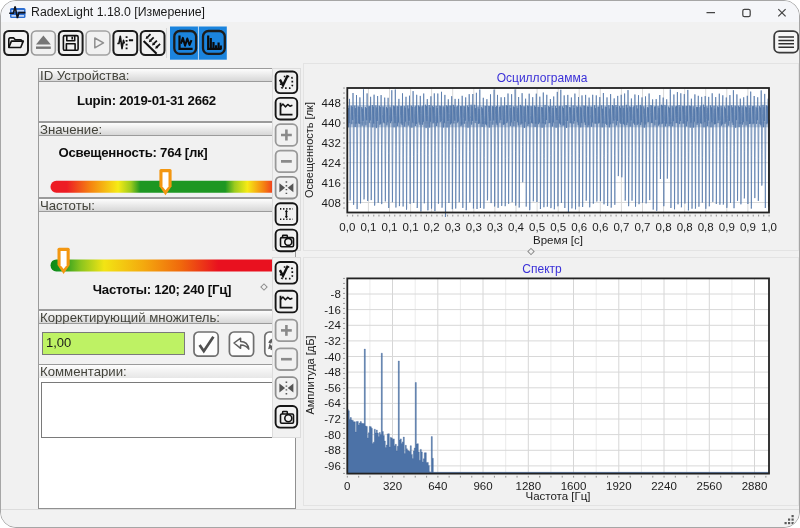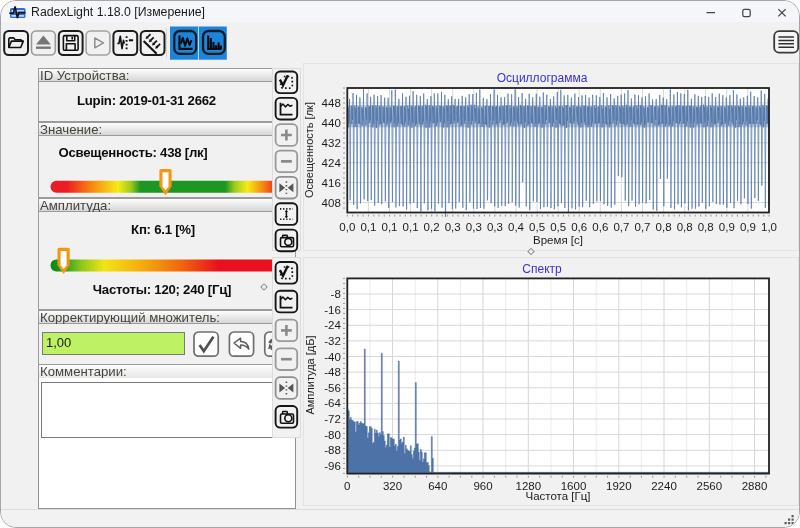--- a/index.html
+++ b/index.html
@@ -100,21 +100,21 @@
     </g>
   </svg>
 
   <div id="leftpanel" class="abs">
     <div class="hdr abs" style="top:0; height:14px; line-height:13.5px;">ID Устройства:</div>
     <div class="box abs" style="top:14px; height:40.7px;">
       <div class="bold abs" style="left:38px; top:11.5px; width:218px; font-size:13.2px; letter-spacing:-0.25px;">Lupin: 2019-01-31 2662</div>
     </div>
     <div class="hdr abs" style="top:54.7px; height:14px; line-height:13.5px;">Значение:</div>
     <div class="box abs" style="top:68.7px; height:61.4px;">
-      <div class="bold abs" style="left:19.5px; top:8.5px; font-size:13.2px; letter-spacing:-0.25px;">Освещенность: 438 [лк]</div>
+      <div class="bold abs" style="left:19.5px; top:8.5px; font-size:13.2px; letter-spacing:-0.25px;">Освещенность: 764 [лк]</div>
       <svg class="abs" style="left:0;top:0" width="256" height="61">
         <defs>
         <linearGradient id="g1" x1="0" y1="0" x2="1" y2="0">
           <stop offset="0" stop-color="#ed1c24"></stop>
               <stop offset="0.07" stop-color="#ed1c24"></stop>
           <stop offset="0.17" stop-color="#f58211"></stop>
               <stop offset="0.29" stop-color="#f6eb16"></stop>
           <stop offset="0.345" stop-color="#9ccb1e"></stop>
               <stop offset="0.385" stop-color="#1d9722"></stop>
           <stop offset="0.75" stop-color="#1d9722"></stop>
@@ -123,23 +123,22 @@
               <stop offset="0.915" stop-color="#f58211"></stop>
           <stop offset="0.975" stop-color="#ed1c24"></stop>
               <stop offset="1" stop-color="#ed1c24"></stop>
         </linearGradient>
         </defs>
         <rect x="11.5" y="44.8" width="233" height="12" rx="5.8" fill="url(#g1)"></rect>
         <path d="M120.4,34.5 Q120.4,32.9 122.0,32.9 H131.0 Q132.6,32.9 132.6,34.5 V50.3 L126.5,59.3 L120.4,50.3 Z" fill="#f39711"></path>
           <path d="M123.5,36.3 H129.5 V50.4 L126.5,54.3 L123.5,50.4 Z" fill="#ffffff"></path>
       </svg>
     </div>
-    <div class="hdr abs" style="top:130.1px; height:14px; line-height:13.5px;">Амплитуда:</div>
+    <div class="hdr abs" style="top:130.1px; height:14px; line-height:13.5px;">Частоты:</div>
     <div class="box abs" style="top:144.1px; height:98.1px;">
-      <div class="bold abs" style="left:0; width:248px; text-align:center; font-size:13.2px; letter-spacing:-0.25px; top:10.5px;">Кп: 6.1 [%]</div>
       <svg class="abs" style="left:0;top:0" width="256" height="98">
         <defs>
         <linearGradient id="g2" x1="0" y1="0" x2="1" y2="0">
           <stop offset="0" stop-color="#0f8814"></stop>
               <stop offset="0.045" stop-color="#179620"></stop>
           <stop offset="0.13" stop-color="#8cc51e"></stop>
               <stop offset="0.23" stop-color="#f2e414"></stop>
           <stop offset="0.40" stop-color="#f4a90e"></stop>
               <stop offset="0.56" stop-color="#f0680c"></stop>
           <stop offset="0.72" stop-color="#e9111f"></stop>

